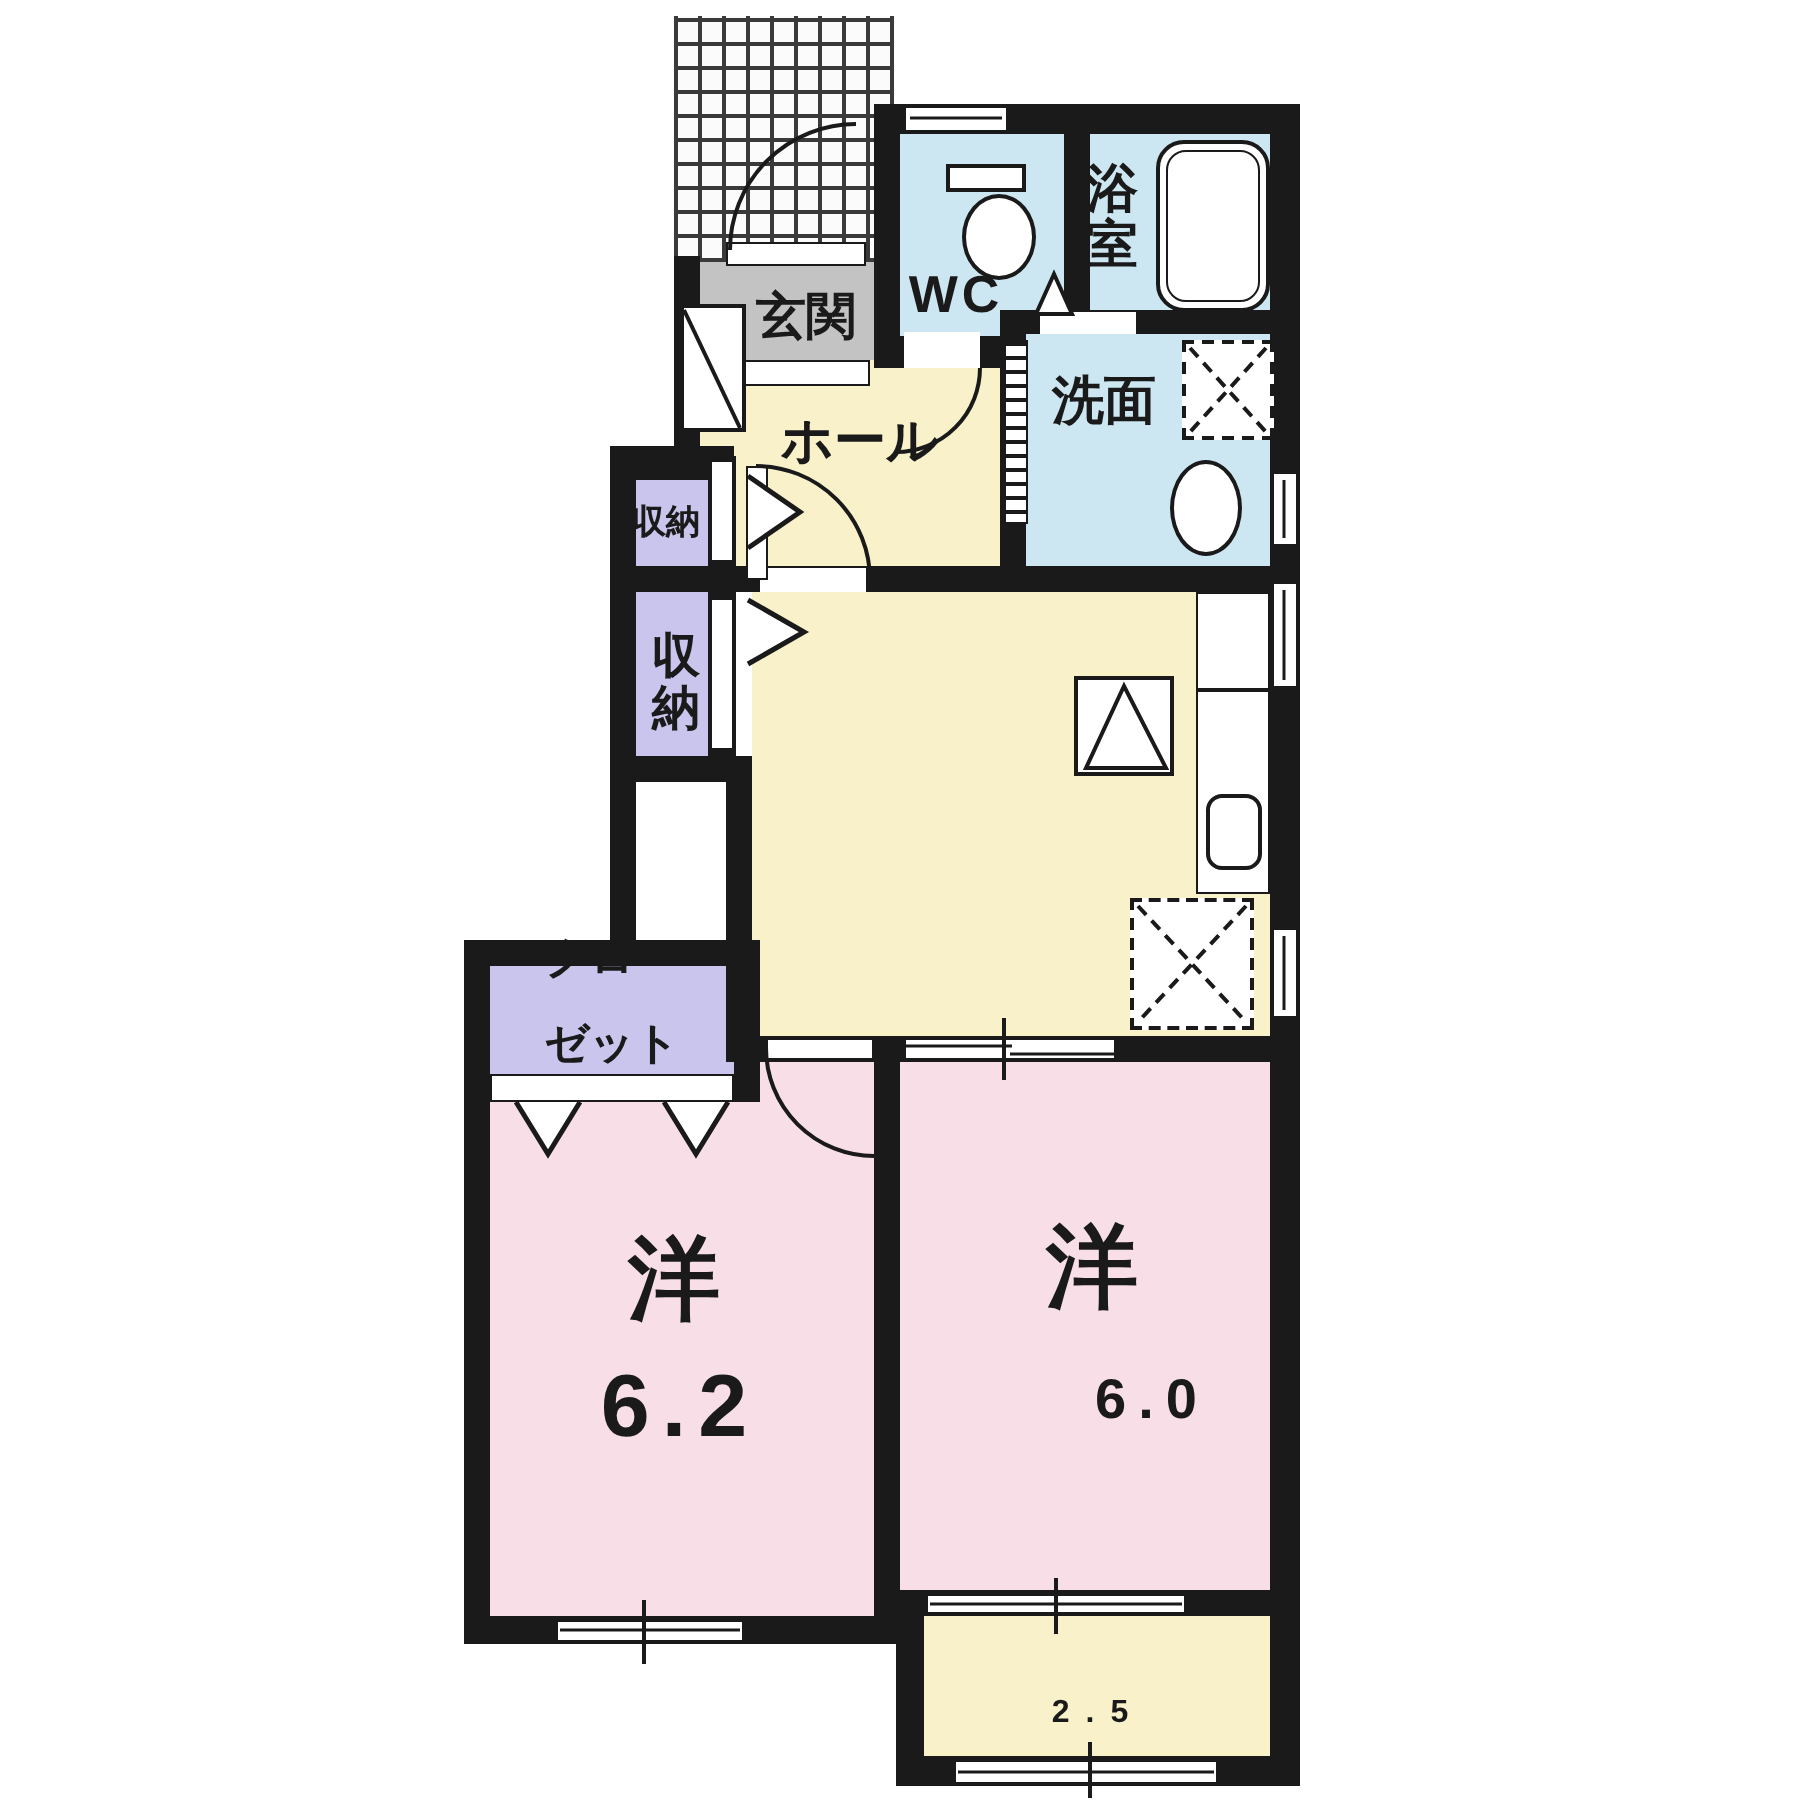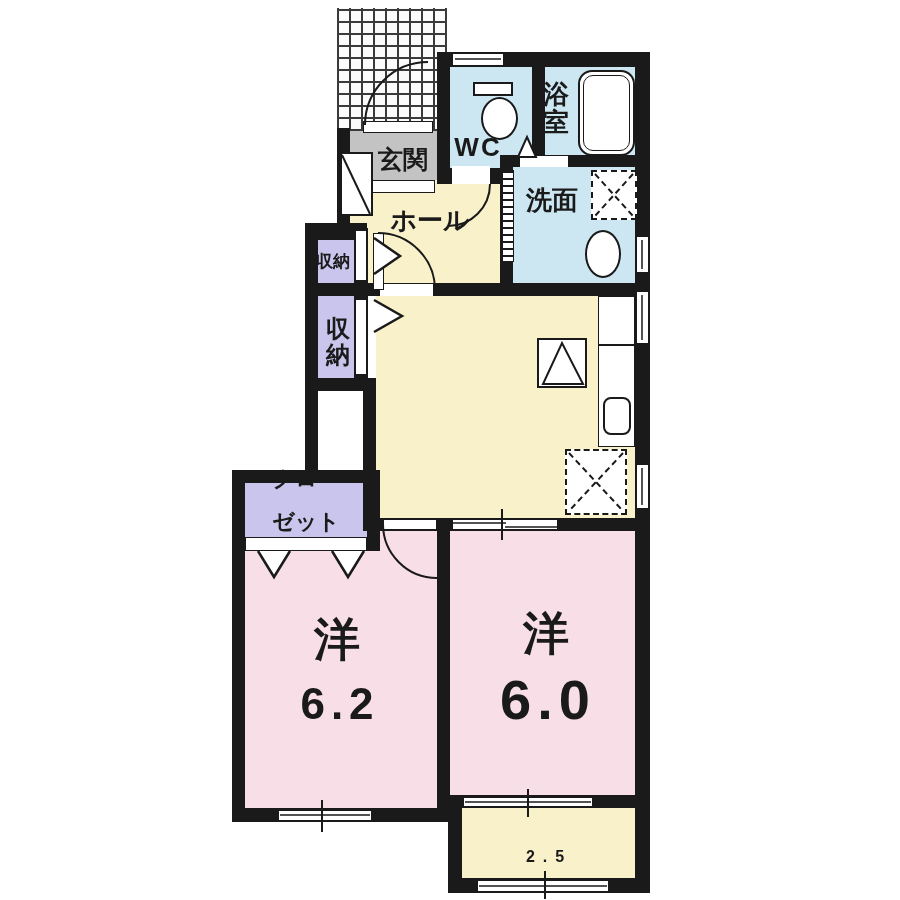--- a/index.html
+++ b/index.html
@@ -146,16 +146,16 @@
   <div class="lbl vert" style="left:556px;top:108px;font-size:26px;width:27px;">浴室</div>
   <div class="lbl" style="left:552px;top:200px;font-size:26px;">洗面</div>
   <div class="lbl" style="left:430px;top:220px;font-size:26px;">ホール</div>
   <div class="lbl" style="left:333px;top:261px;font-size:17px;">収納</div>
   <div class="lbl vert" style="left:338px;top:342px;font-size:24px;width:25px;">収納</div>
   <div class="lbl" style="left:306px;top:479px;font-size:22px;">クロー</div>
   <div class="lbl" style="left:306px;top:522px;font-size:22px;">ゼット</div>
   <div class="lbl" style="left:337px;top:639px;font-size:46px;">洋</div>
   <div class="lbl" style="left:340px;top:704px;font-size:44px;letter-spacing:6px;">6.2</div>
   <div class="lbl" style="left:546px;top:633px;font-size:46px;">洋</div>
-  <div class="lbl" style="left:548px;top:700px;font-size:56px;letter-spacing:6px;">6.0</div>
+  <div class="lbl" style="left:576px;top:700px;font-size:28px;letter-spacing:6px;">6.0</div>
   <div class="lbl" style="left:549px;top:857px;font-size:16px;letter-spacing:8px;">2.5</div>
 
 </div>
 
 </body></html>

